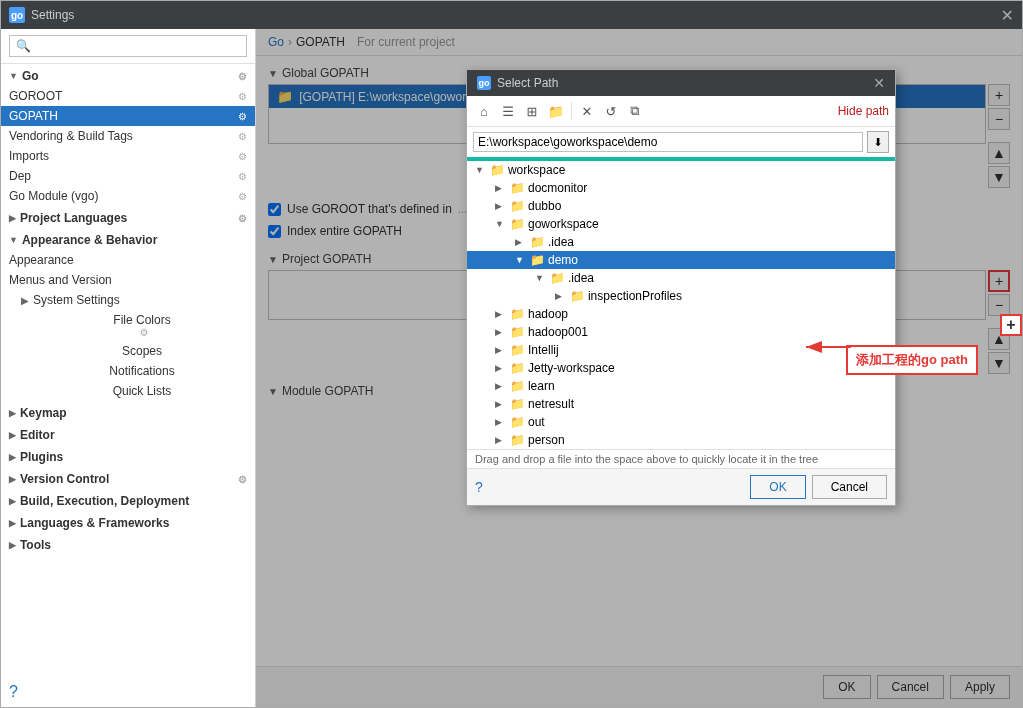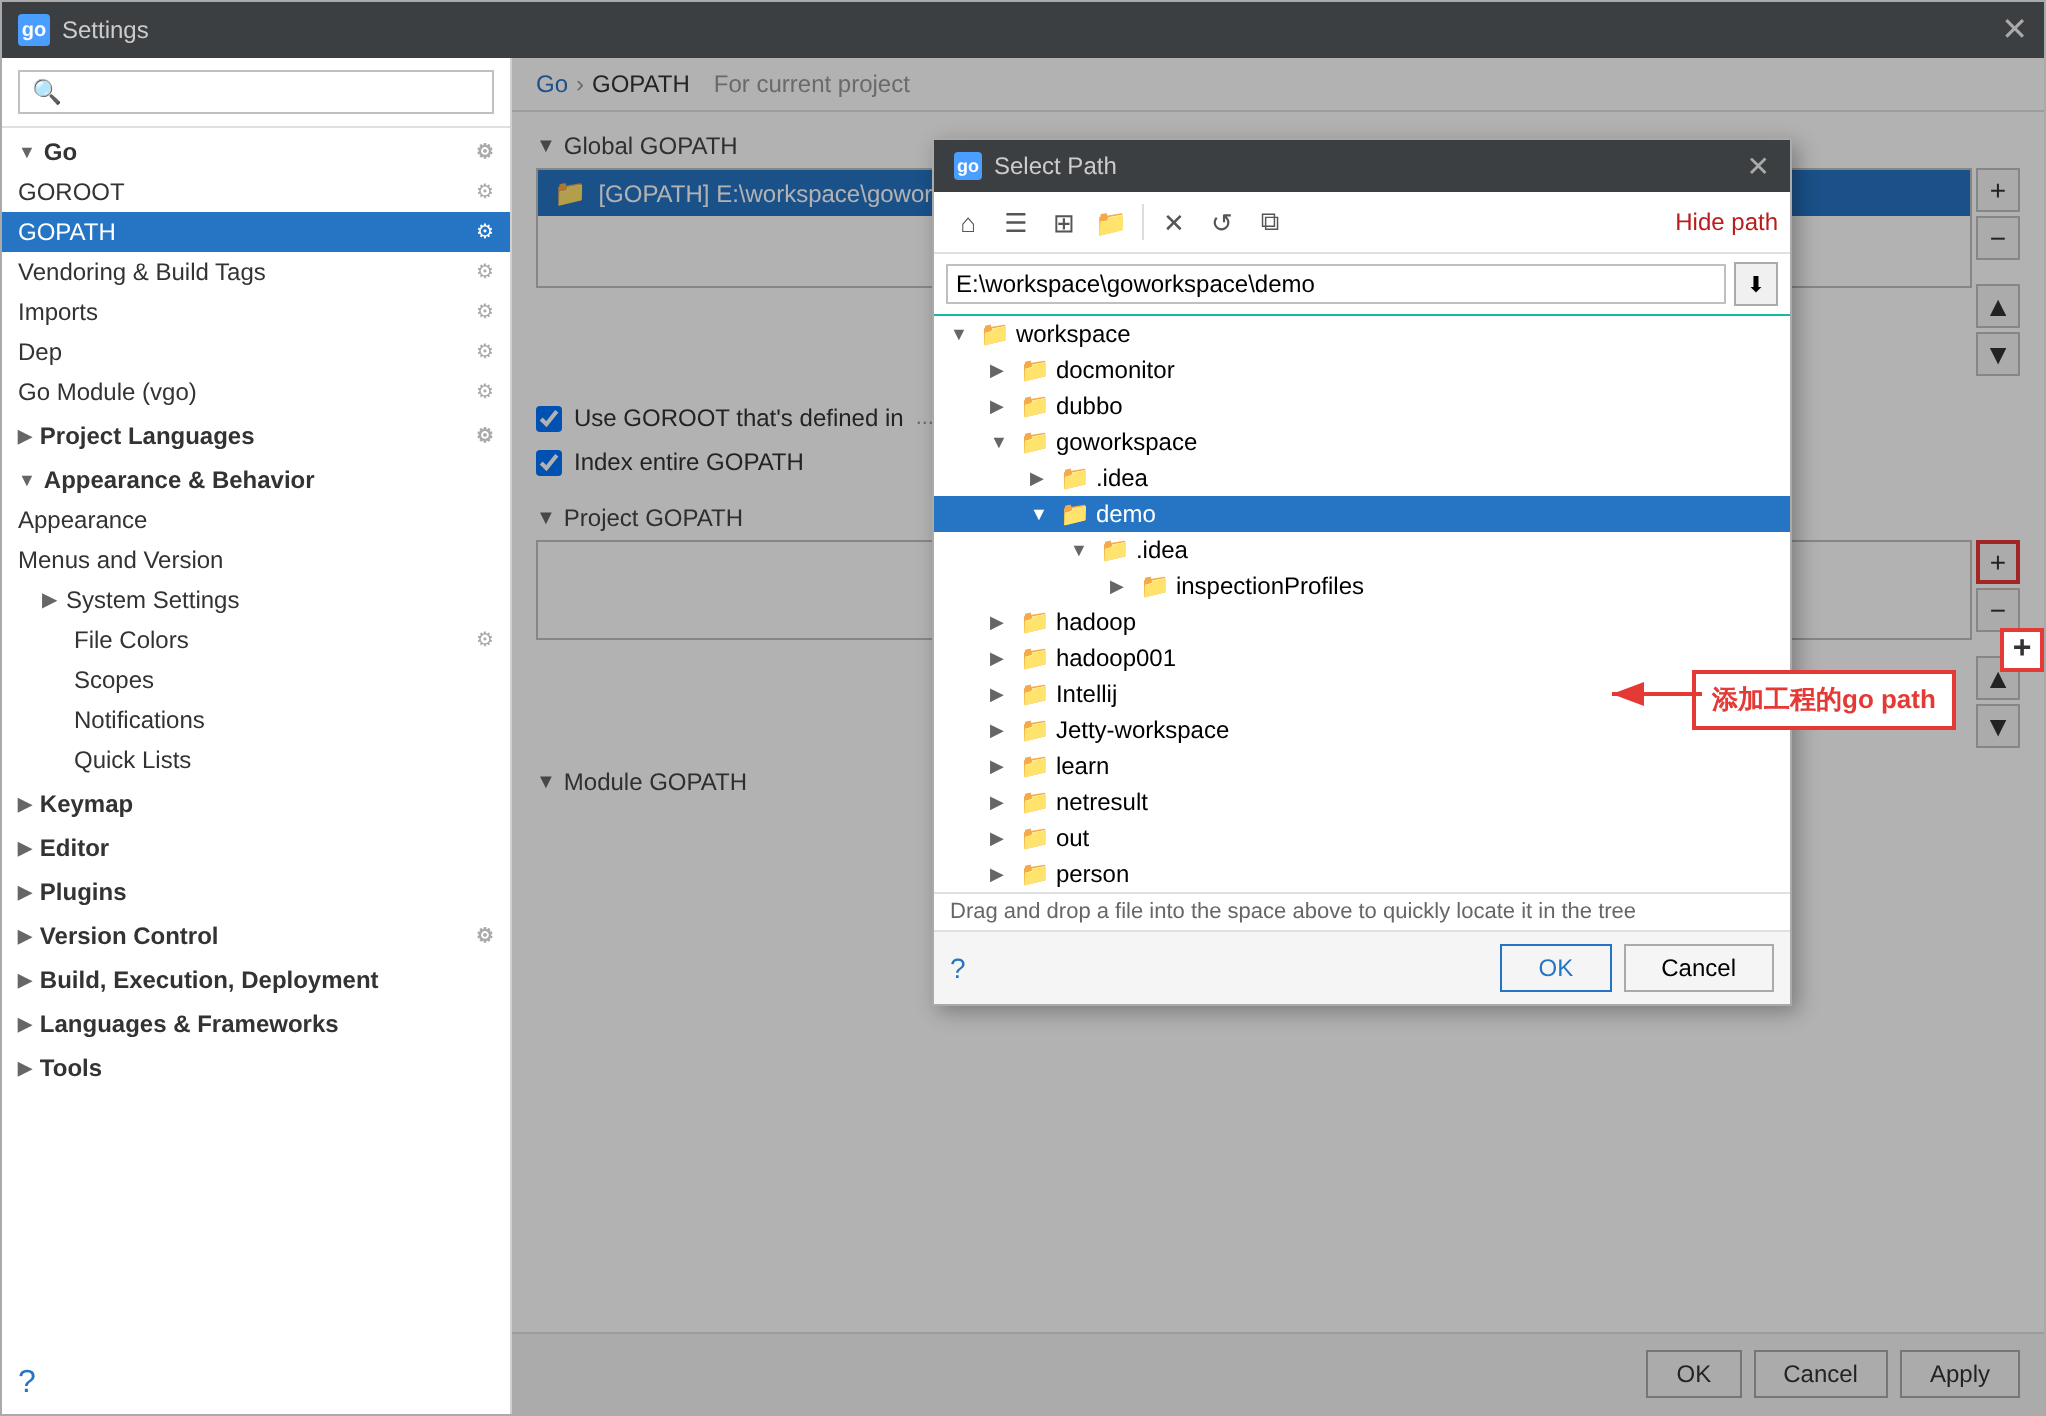--- a/index.html
+++ b/index.html
@@ -23,21 +23,21 @@
     .tree-item { display: flex; align-items: center; padding: 3px 8px; cursor: pointer; color: #333; }
     .tree-item.selected { background: #2675c5; color: white; }
     .tree-item.selected .settings-icon { color: white; }
     .tree-item .expand-arrow { width: 12px; color: #666; font-size: 10px; }
     .tree-item .item-label { flex: 1; }
     .tree-item .settings-icon { color: #aaa; font-size: 10px; margin-left: 4px; }
 
     .section-header { font-weight: bold; color: #333; padding: 5px 8px 3px; cursor: pointer; display: flex; align-items: center; gap: 4px; }
     .section-header .arrow { font-size: 9px; color: #666; }
     .indent-1 { }
-    .indent-2 { padding-left: 36px; }
+    .indent-2 { padding-left: 36px; flex-direction: column; }
 
     
     .right-panel { flex: 1; display: flex; flex-direction: column; background: #fff; position: relative; }
     .breadcrumb-bar { display: flex; align-items: center; padding: 6px 12px; border-bottom: 1px solid #e0e0e0; gap: 4px; color: #555; }
     .breadcrumb-sep { color: #999; }
     .breadcrumb-link { color: #2675c5; cursor: pointer; }
     .breadcrumb-current { color: #333; font-weight: 500; }
     .breadcrumb-note { color: #999; margin-left: 8px; }
 
     .panel-content { flex: 1; padding: 10px 12px; overflow-y: auto; position: relative; }
@@ -64,21 +64,21 @@
     .modal-titlebar { background: #3c3f41; color: #ccc; display: flex; align-items: center; justify-content: space-between; padding: 5px 10px; }
     .modal-titlebar-left { display: flex; align-items: center; gap: 6px; }
     .modal-title { font-size: 12px; color: #ccc; }
     .modal-close { color: #aaa; cursor: pointer; background: none; border: none; font-size: 14px; }
 
     .modal-toolbar { display: flex; align-items: center; padding: 4px 6px; border-bottom: 1px solid #e0e0e0; gap: 2px; }
     .tb-btn { width: 22px; height: 22px; border: none; background: none; cursor: pointer; display: flex; align-items: center; justify-content: center; color: #555; font-size: 13px; border-radius: 2px; }
     .tb-sep { width: 1px; height: 18px; background: #ddd; margin: 0 2px; }
     .hide-path-btn { margin-left: auto; color: #b91c1c; cursor: pointer; font-size: 12px; text-decoration: none; }
 
-    .path-input-row { display: flex; align-items: center; padding: 4px 6px; border-bottom: 1px solid #14b8a6; gap: 4px; }
+    .path-input-row { display: flex; align-items: center; padding: 4px 6px; border-bottom: 4px solid #14b8a6; gap: 4px; }
     .path-input { flex: 1; border: 1px solid #c0c0c0; padding: 2px 4px; font-size: 12px; }
     .path-expand-btn { width: 22px; height: 22px; border: 1px solid #aaa; background: #f0f0f0; cursor: pointer; display: flex; align-items: center; justify-content: center; font-size: 11px; }
 
     .file-tree { flex: 1; overflow-y: auto; border-bottom: 1px solid #e0e0e0; max-height: 350px; }
     .ft-item { display: flex; align-items: center; padding: 2px 8px; cursor: pointer; gap: 3px; white-space: nowrap; }
     .ft-item.selected { background: #2675c5; color: white; }
     .ft-item.selected .ft-folder-icon { color: #fff; }
     .ft-item.selected .ft-expand { color: #fff; }
     .ft-expand { width: 12px; font-size: 9px; color: #666; }
     .ft-folder-icon { color: #e8b84b; font-size: 12px; }
@@ -413,21 +413,21 @@
 
           <div class="modal-bottom">
             <span class="modal-help">?</span>
             <div class="modal-btns">
               <button class="modal-btn primary">OK</button>
               <button class="modal-btn">Cancel</button>
             </div>
           </div>
         </div>
 
-        <div style="position:absolute; top:306px; left:590px; background:white; border:2px solid #e53935; padding:4px 8px; color:#e53935; font-size:13px; font-weight:bold; z-index:300; white-space:nowrap;">添加工程的go path</div>
+        <div style="position:absolute; top:316px; left:590px; background:white; border:2px solid #e53935; padding:4px 8px; color:#e53935; font-size:13px; font-weight:bold; z-index:300; white-space:nowrap;">添加工程的go path</div>
 
         <svg style="position:absolute; top:308px; left:545px; z-index:300; overflow:visible;" width="55" height="20">
           <defs>
             <marker id="arrowhead" markerWidth="8" markerHeight="6" refX="8" refY="3" orient="auto">
               <polygon points="0 0, 8 3, 0 6" fill="#e53935"></polygon>
             </marker>
           </defs>
           <line x1="50" y1="10" x2="5" y2="10" stroke="#e53935" stroke-width="2" marker-end="url(#arrowhead)"></line>
         </svg>
 

